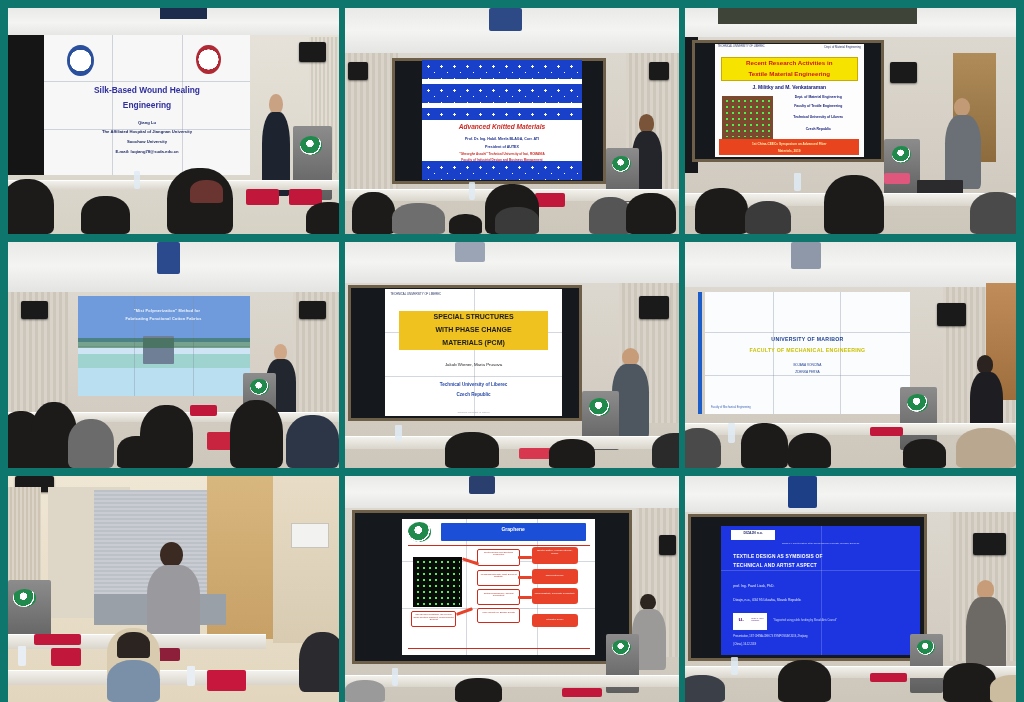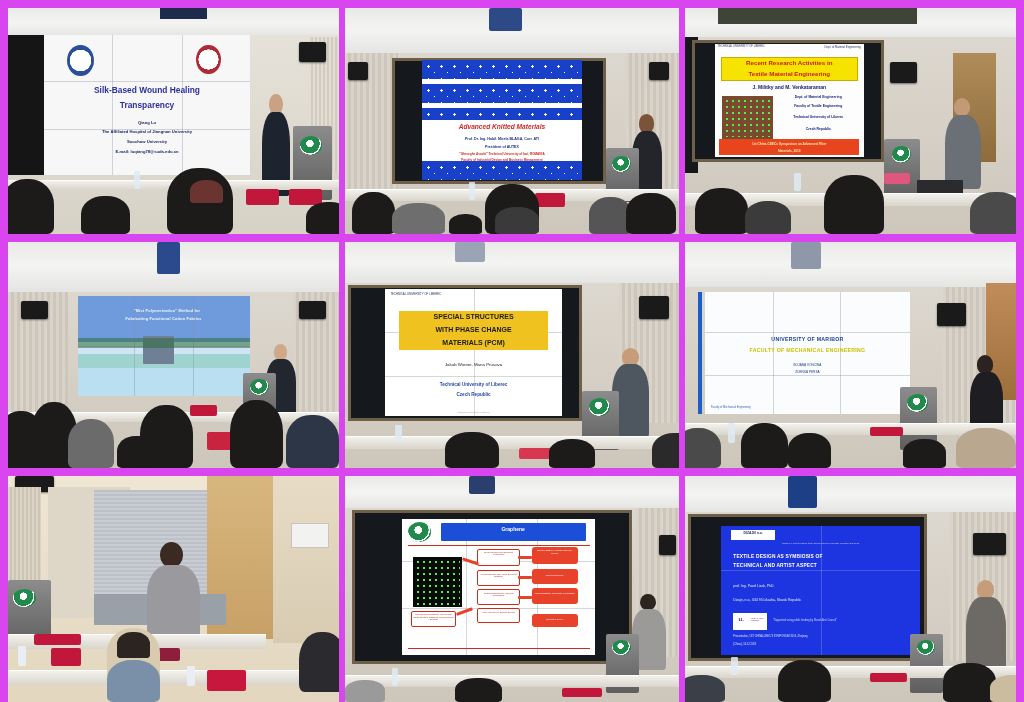--- a/index.html
+++ b/index.html
@@ -7,21 +7,21 @@
   body{
     width:1024px;height:702px;
     background:#ffffff;
     font-family:"Liberation Sans", sans-serif;
     overflow:hidden;
   }
   
   #collage{
     position:relative;
     width:1024px;height:702px;
-    background:#d946ef;
+    background:#0f766e;
     box-sizing:border-box;
     padding:8px 8px 22px 8px;
     display:grid;
     grid-template-columns:331px 334px 331px;
     grid-template-rows:226px 226px 226px;
     gap:8px 6px;
   }
   .photo{
     position:relative;
     overflow:hidden;
@@ -129,21 +129,21 @@
       <div class="speaker-box" style="right:4%;top:15%;width:8%;height:9%"></div>
 
       <div class="screen" style="left:11%;top:12%;width:62%;height:62%;background:#f7f7f8">
         <div class="gridline" style="left:33%;top:0;width:1px;height:100%"></div>
         <div class="gridline" style="left:67%;top:0;width:1px;height:100%"></div>
         <div class="gridline" style="left:0;top:33%;width:100%;height:1px"></div>
         <div class="gridline" style="left:0;top:67%;width:100%;height:1px"></div>
         <div class="logo-tri" style="left:11%;top:7%;width:13%;height:22%"></div>
         <div class="logo-red" style="right:14%;top:7%;width:12%;height:21%"></div>
         <div class="s-txt p1-title lg" style="left:5%;right:5%;top:36%">Silk-Based Wound Healing</div>
-        <div class="s-txt p1-title lg" style="left:5%;right:5%;top:47%">Transparency</div>
+        <div class="s-txt p1-title lg" style="left:5%;right:5%;top:47%">Engineering</div>
         <div class="s-txt p1-sub sm" style="left:5%;right:5%;top:61%">Qiang Lu</div>
         <div class="s-txt p1-sub sm" style="left:5%;right:5%;top:68%">The Affiliated Hospital of Jiangnan University</div>
         <div class="s-txt p1-sub sm" style="left:5%;right:5%;top:75%">Soochow University</div>
         <div class="s-txt p1-sub sm" style="left:5%;right:5%;top:82%">E-mail: luqiang78@suda.edu.cn</div>
       </div>
 
       <div class="person" style="left:76%;top:38%;width:10%;height:45%">
         <div class="head" style="left:30%;top:0;width:40%;height:20%;background:#c9a183"></div>
         <div class="body" style="left:8%;top:18%;width:84%;height:82%;background:#1d2430"></div>
       </div>

